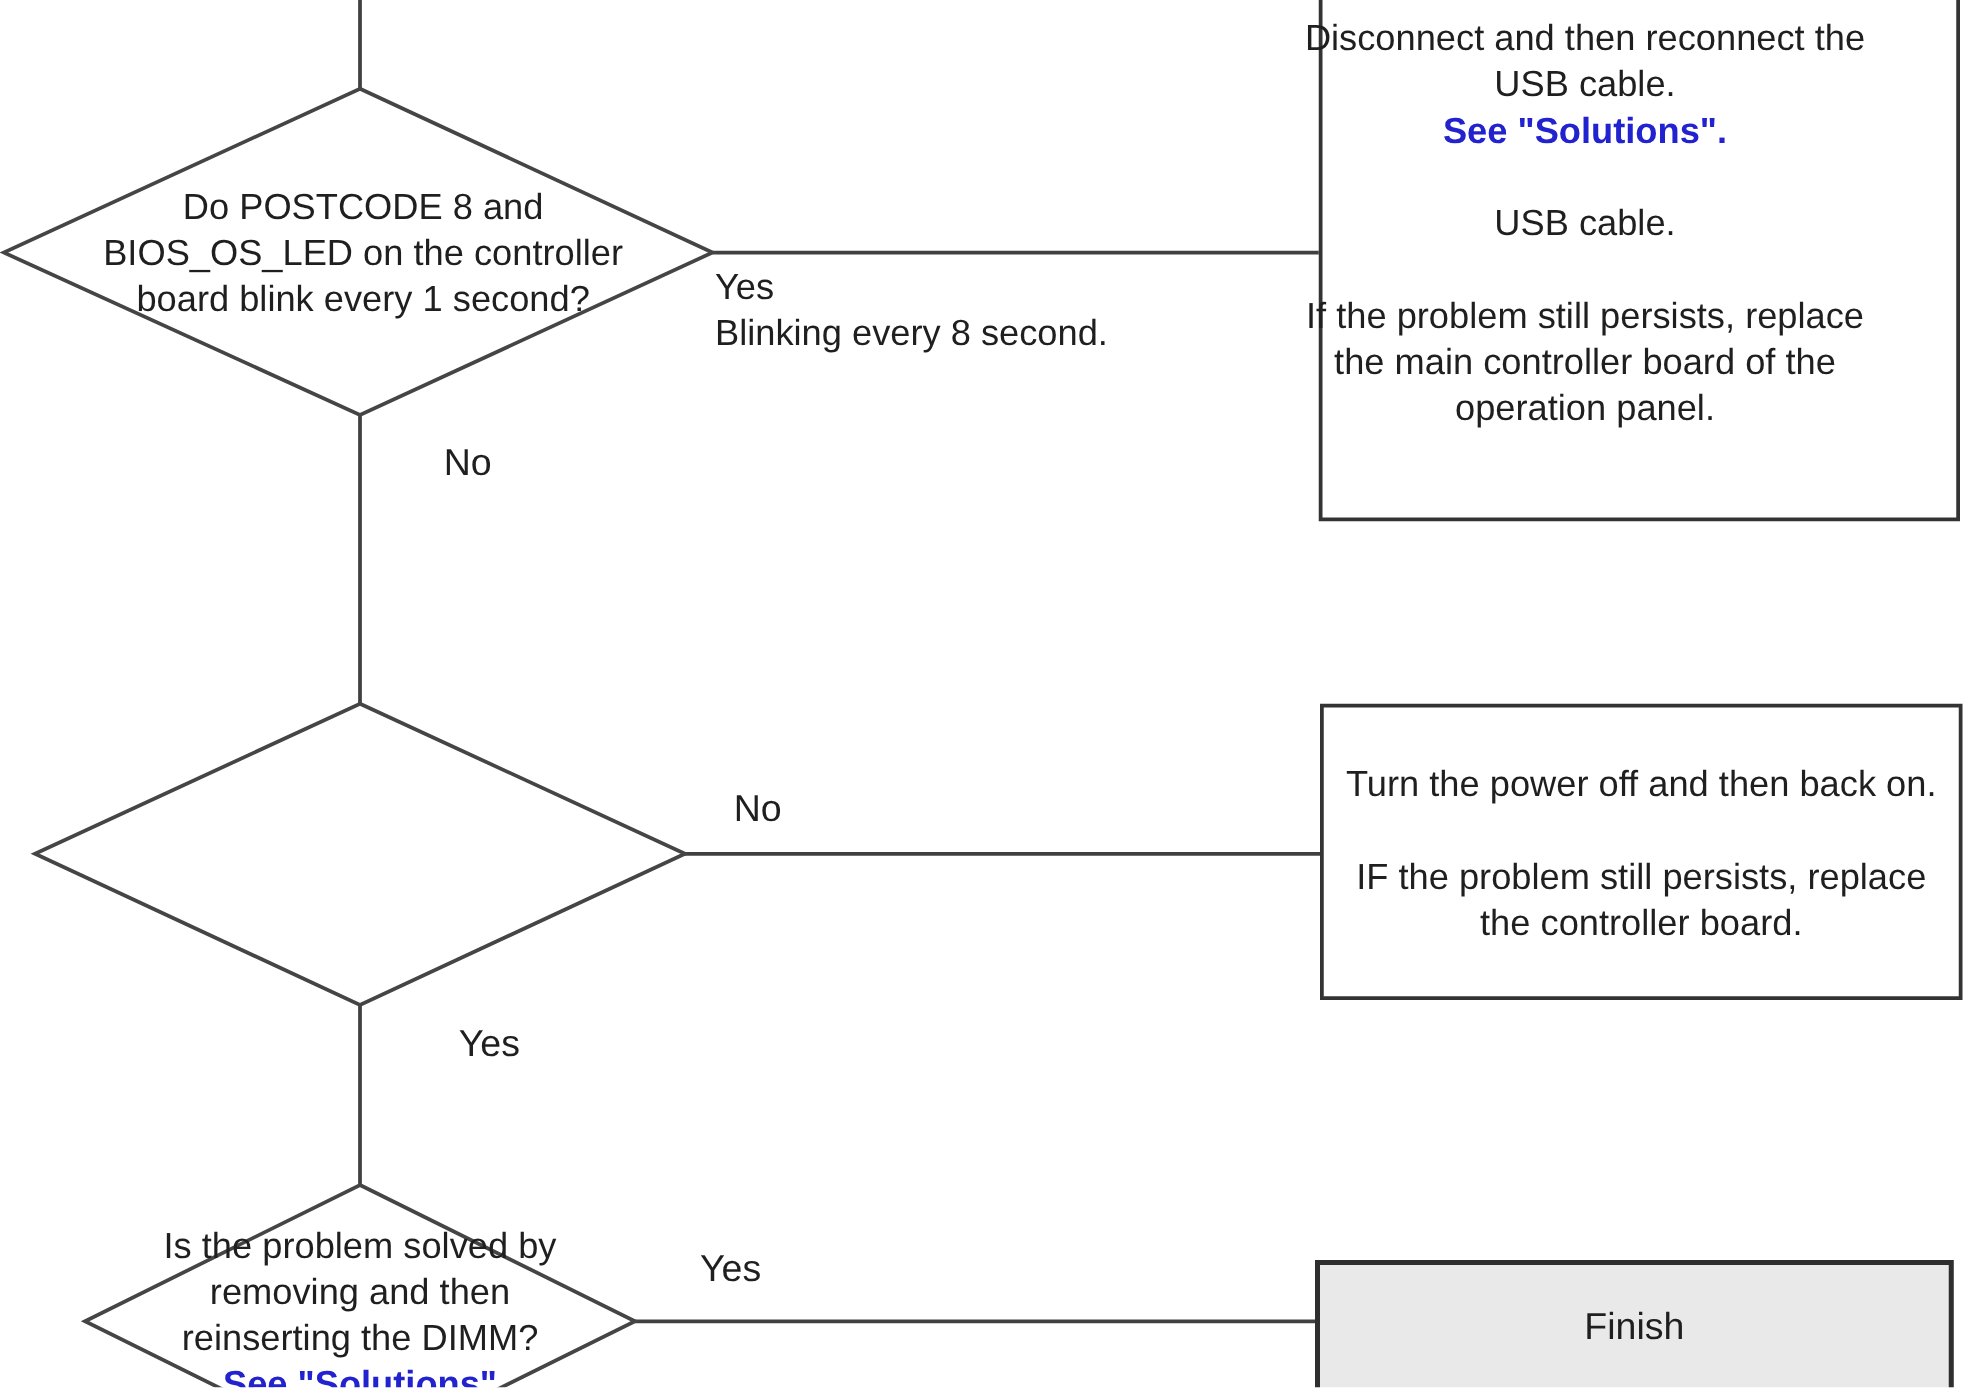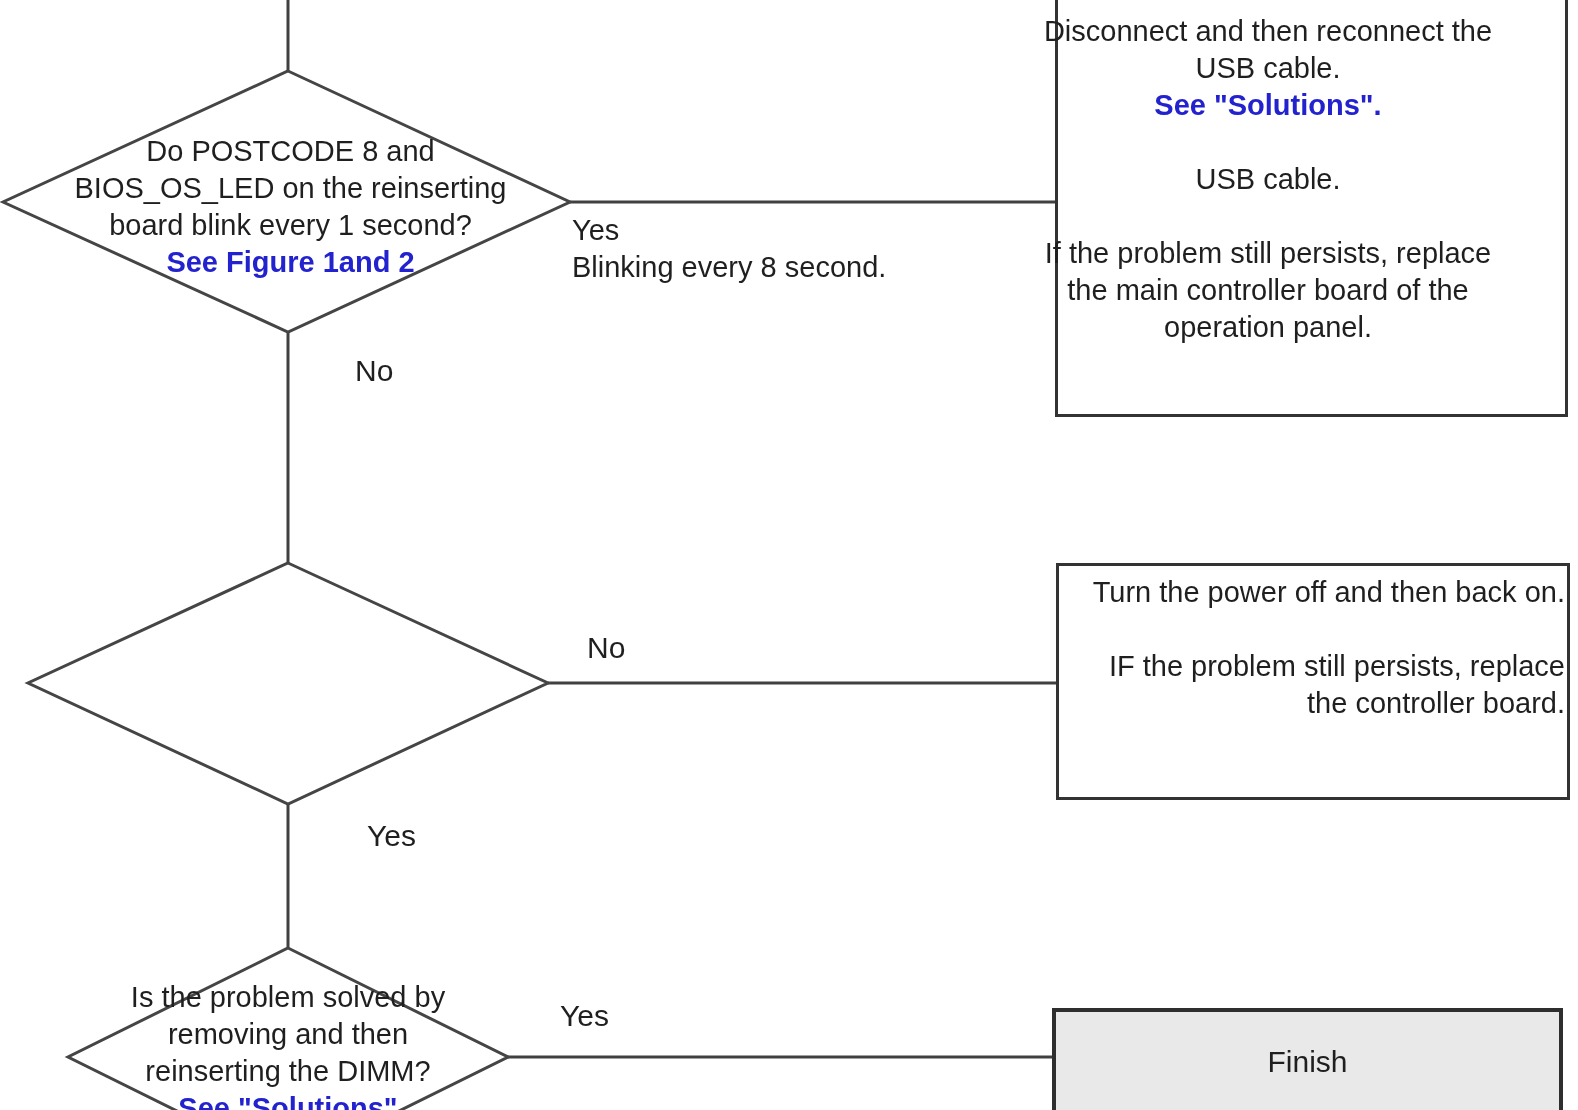--- a/index.html
+++ b/index.html
@@ -54,25 +54,24 @@
     <polygon points="288,563 548,683 288,804 28,683" fill="#ffffff" stroke="#454545" stroke-width="3"></polygon>
     <polygon points="288,948 508,1057 288,1166 68,1057" fill="#ffffff" stroke="#454545" stroke-width="3"></polygon>
   </svg>
 
   <div class="node-box" style="left:1055px;top:-8px;width:513px;height:425px;"></div>
   <div class="node-box" style="left:1056px;top:563px;width:514px;height:237px;"></div>
   <div class="node-box finish" style="left:1052px;top:1008px;width:511px;height:108px;">
     <span>Finish</span>
   </div>
 
-  <div class="txt" style="left:18px;top:133px;width:545px;">
+  <div class="txt" style="left:18px;top:148px;width:545px;">
     <div>Do POSTCODE 8 and</div>
-    <div>BIOS_OS_LED on the reinserting</div>
+    <div>BIOS_OS_LED on the controller</div>
     <div>board blink every 1 second?</div>
-    <div class="link">See Figure 1and 2</div>
   </div>
 
   <div class="txt left" style="left:572px;top:212px;">
     <div>Yes</div>
     <div>Blinking every 8 second.</div>
   </div>
 
   <div class="lbl" style="left:313px;top:352px;">No</div>
 
   <div class="txt" style="left:1016px;top:13px;width:504px;">
@@ -83,21 +82,21 @@
     <div>USB cable.</div>
     <div class="gap"></div>
     <div>If the problem still persists, replace</div>
     <div>the main controller board of the</div>
     <div>operation panel.</div>
   </div>
 
 
   <div class="lbl" style="left:545px;top:629px;">No</div>
 
-  <div class="txt" style="left:1061px;top:574px;width:504px;text-align:right;">
+  <div class="txt" style="left:1061px;top:610px;width:504px;">
     <div>Turn the power off and then back on.</div>
     <div class="gap"></div>
     <div>IF the problem still persists, replace</div>
     <div>the controller board.</div>
   </div>
 
   <div class="lbl" style="left:325px;top:817px;">Yes</div>
 
   <div class="txt" style="left:38px;top:979px;width:500px;">
     <div>Is the problem solved by</div>

